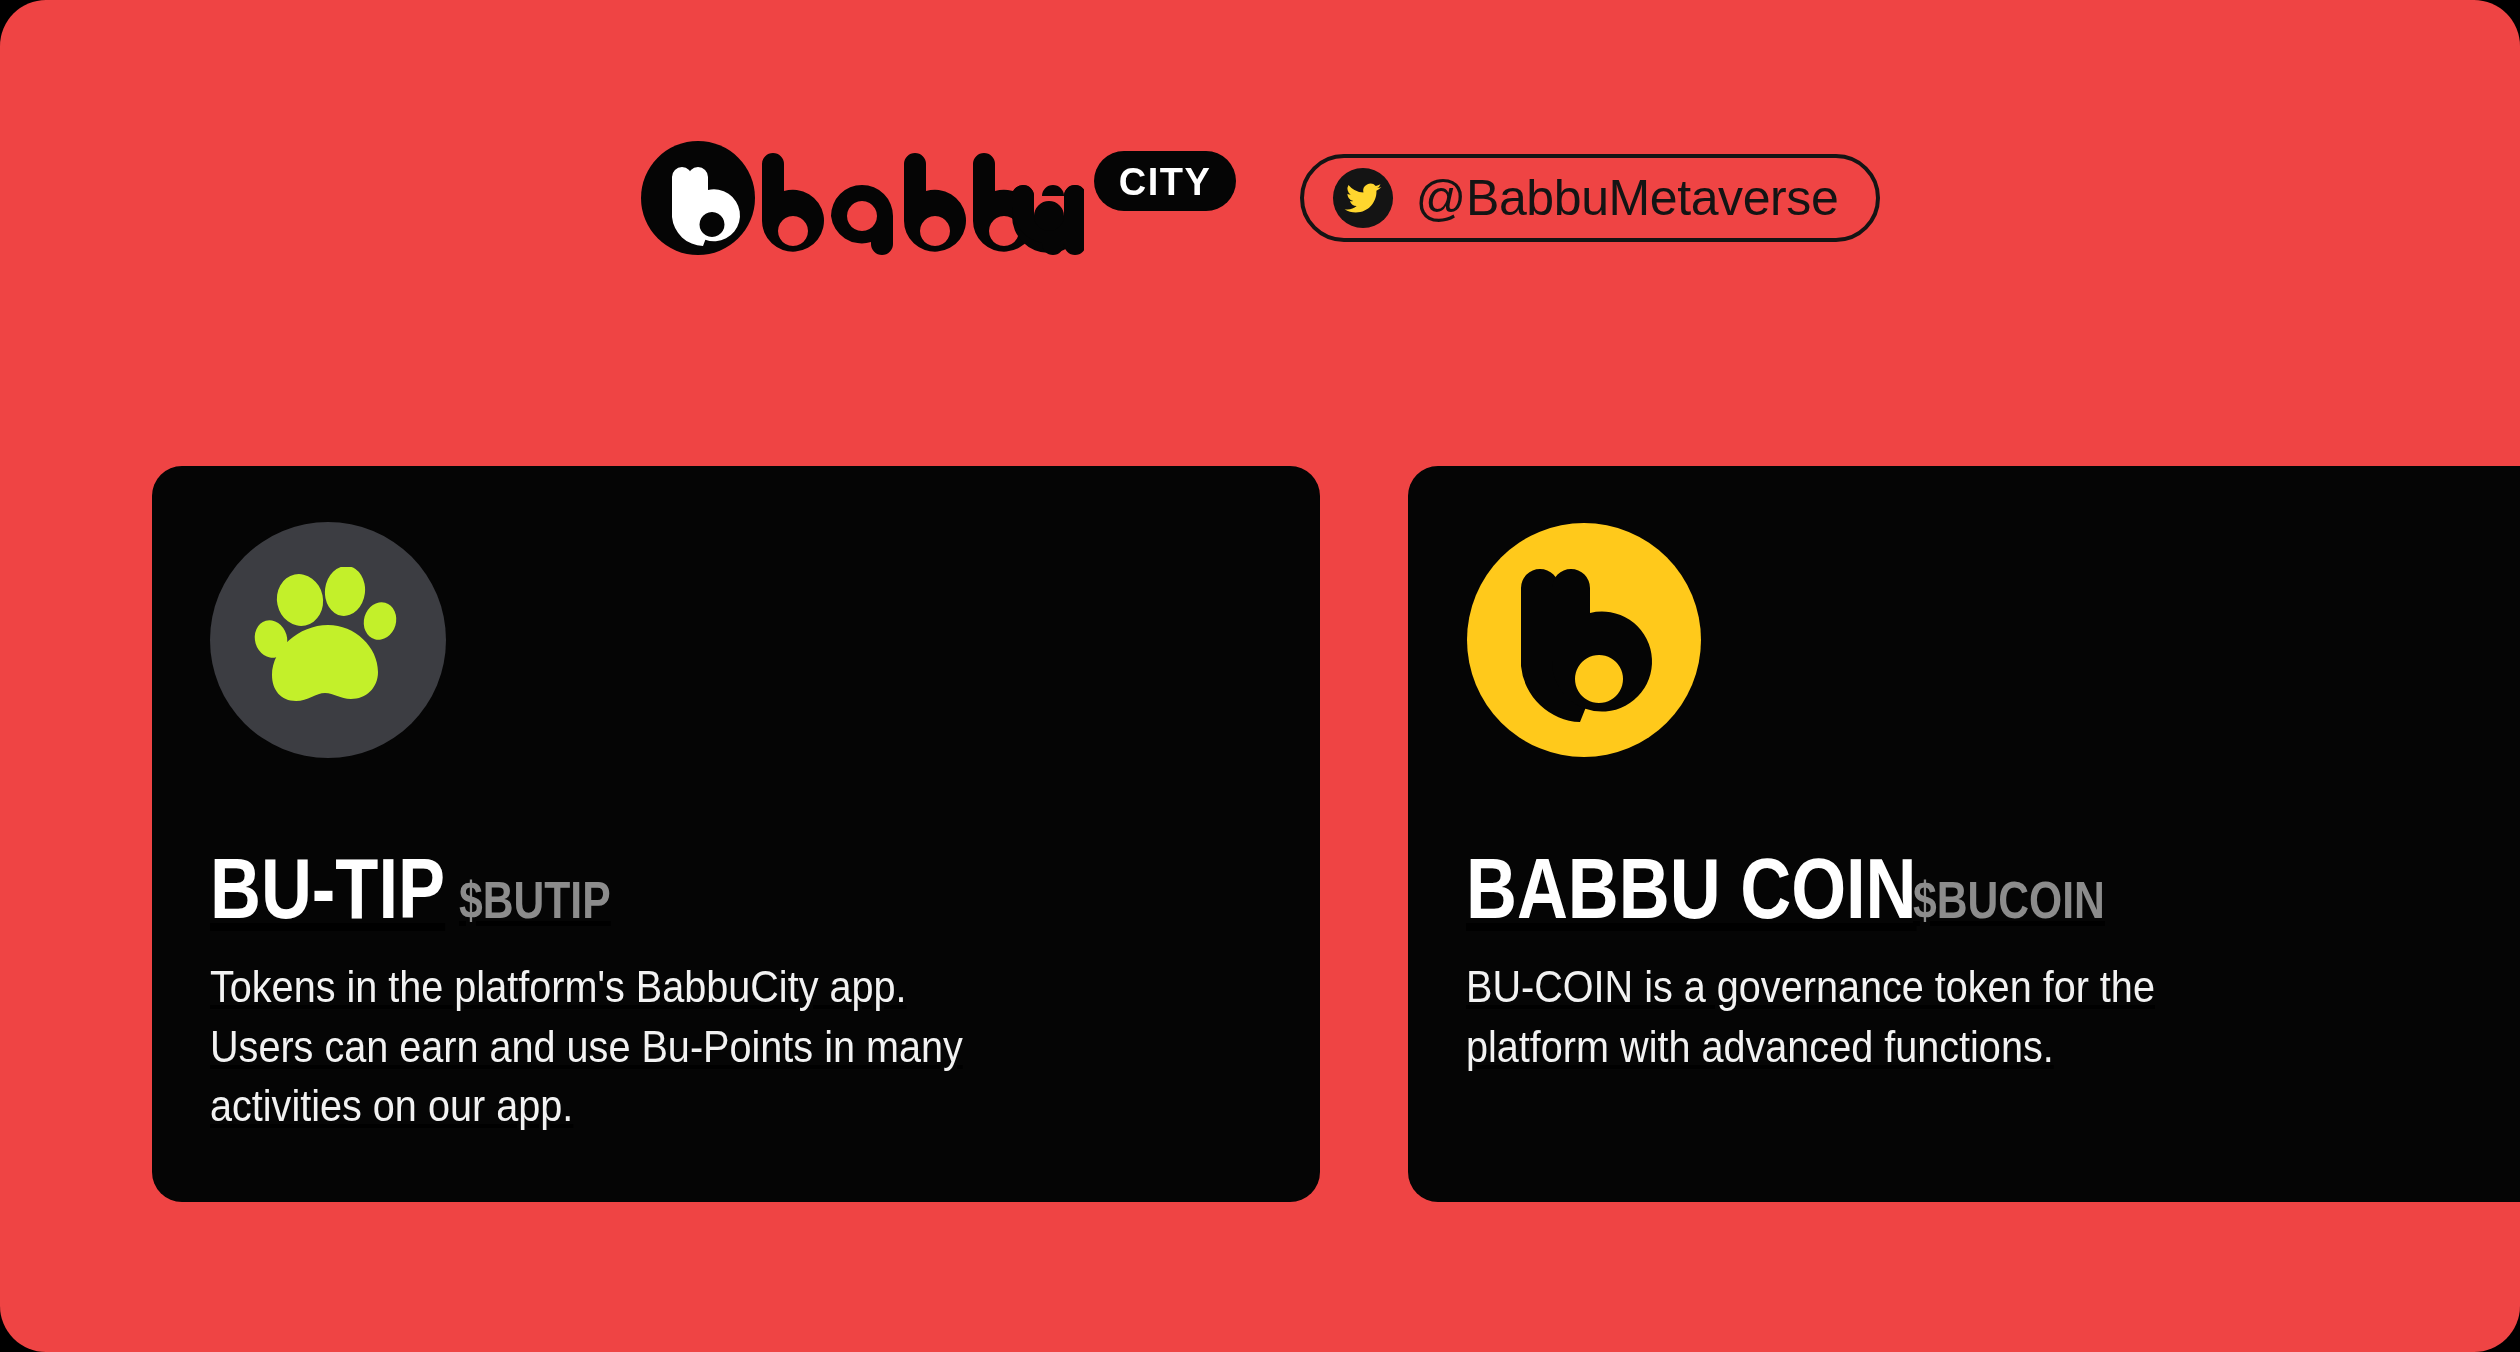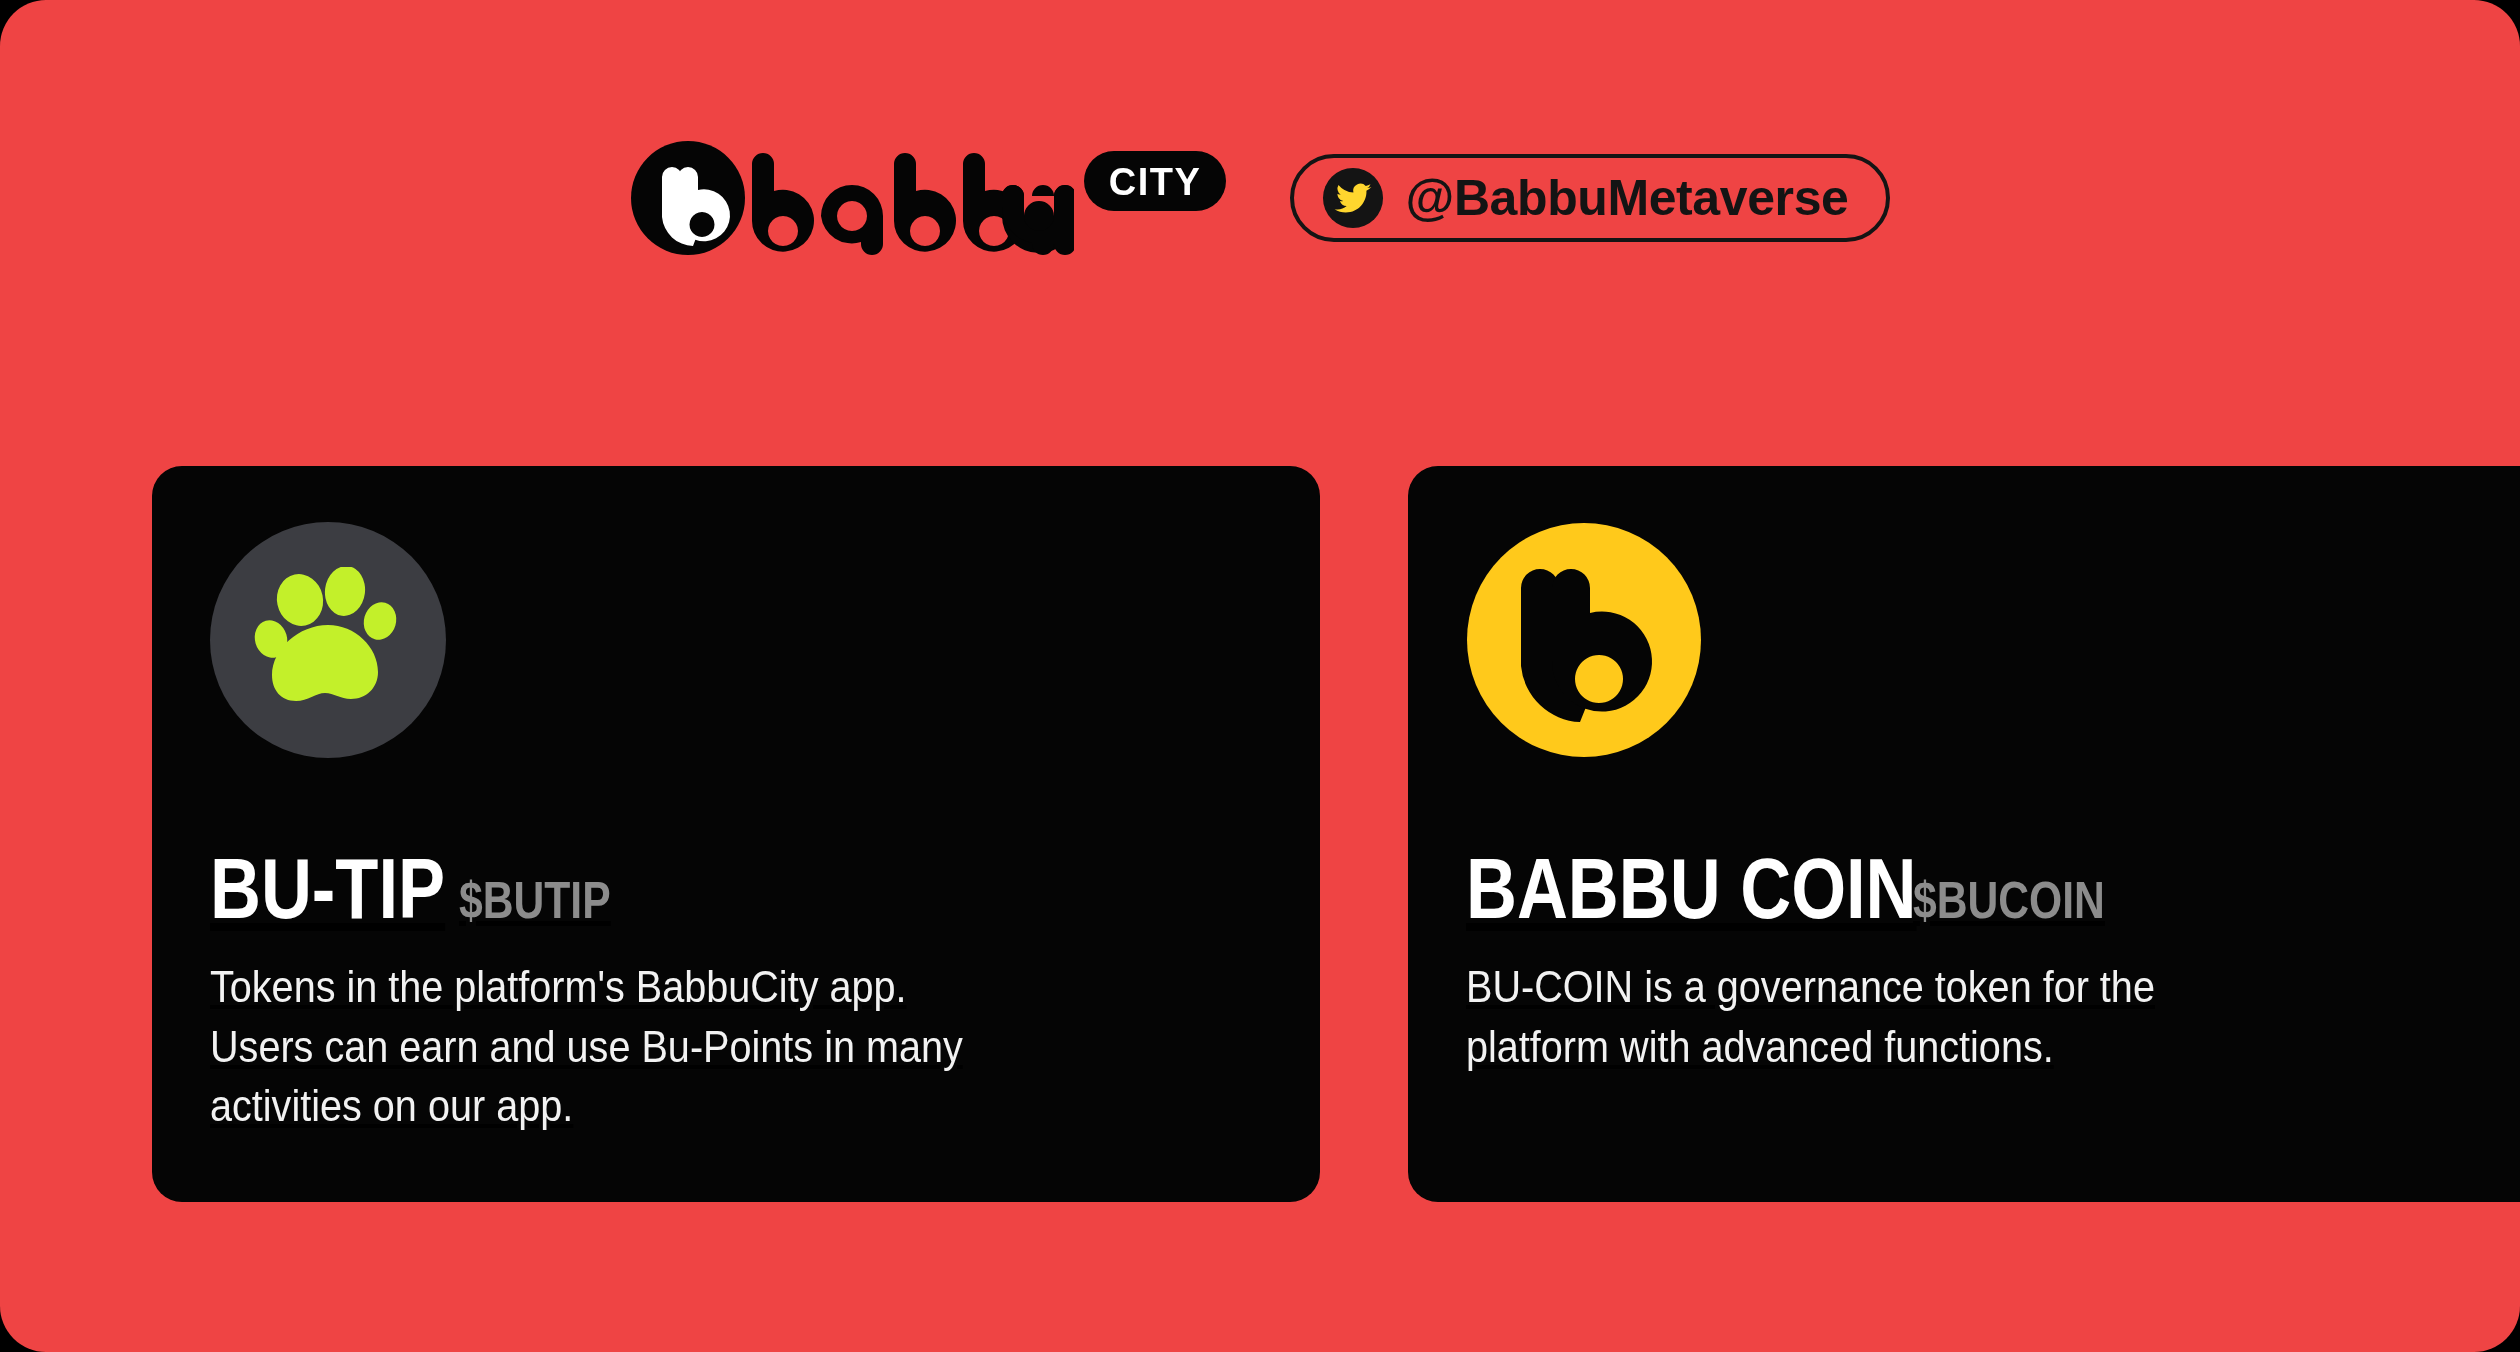--- a/index.html
+++ b/index.html
@@ -79,21 +79,21 @@
     background: transparent;
   }
   .twitter-icon {
     width: 62px;
     height: 62px;
     display: block;
     flex: 0 0 auto;
   }
   .twitter-handle {
     font-size: 50px;
-    font-weight: 700;
+    font-weight: 400;
     color: #141414;
     letter-spacing: -0.4px;
     white-space: nowrap;
     font-family: "Liberation Sans", sans-serif;
   }
 
   
   #cards {
     position: absolute;
     left: 152px;

